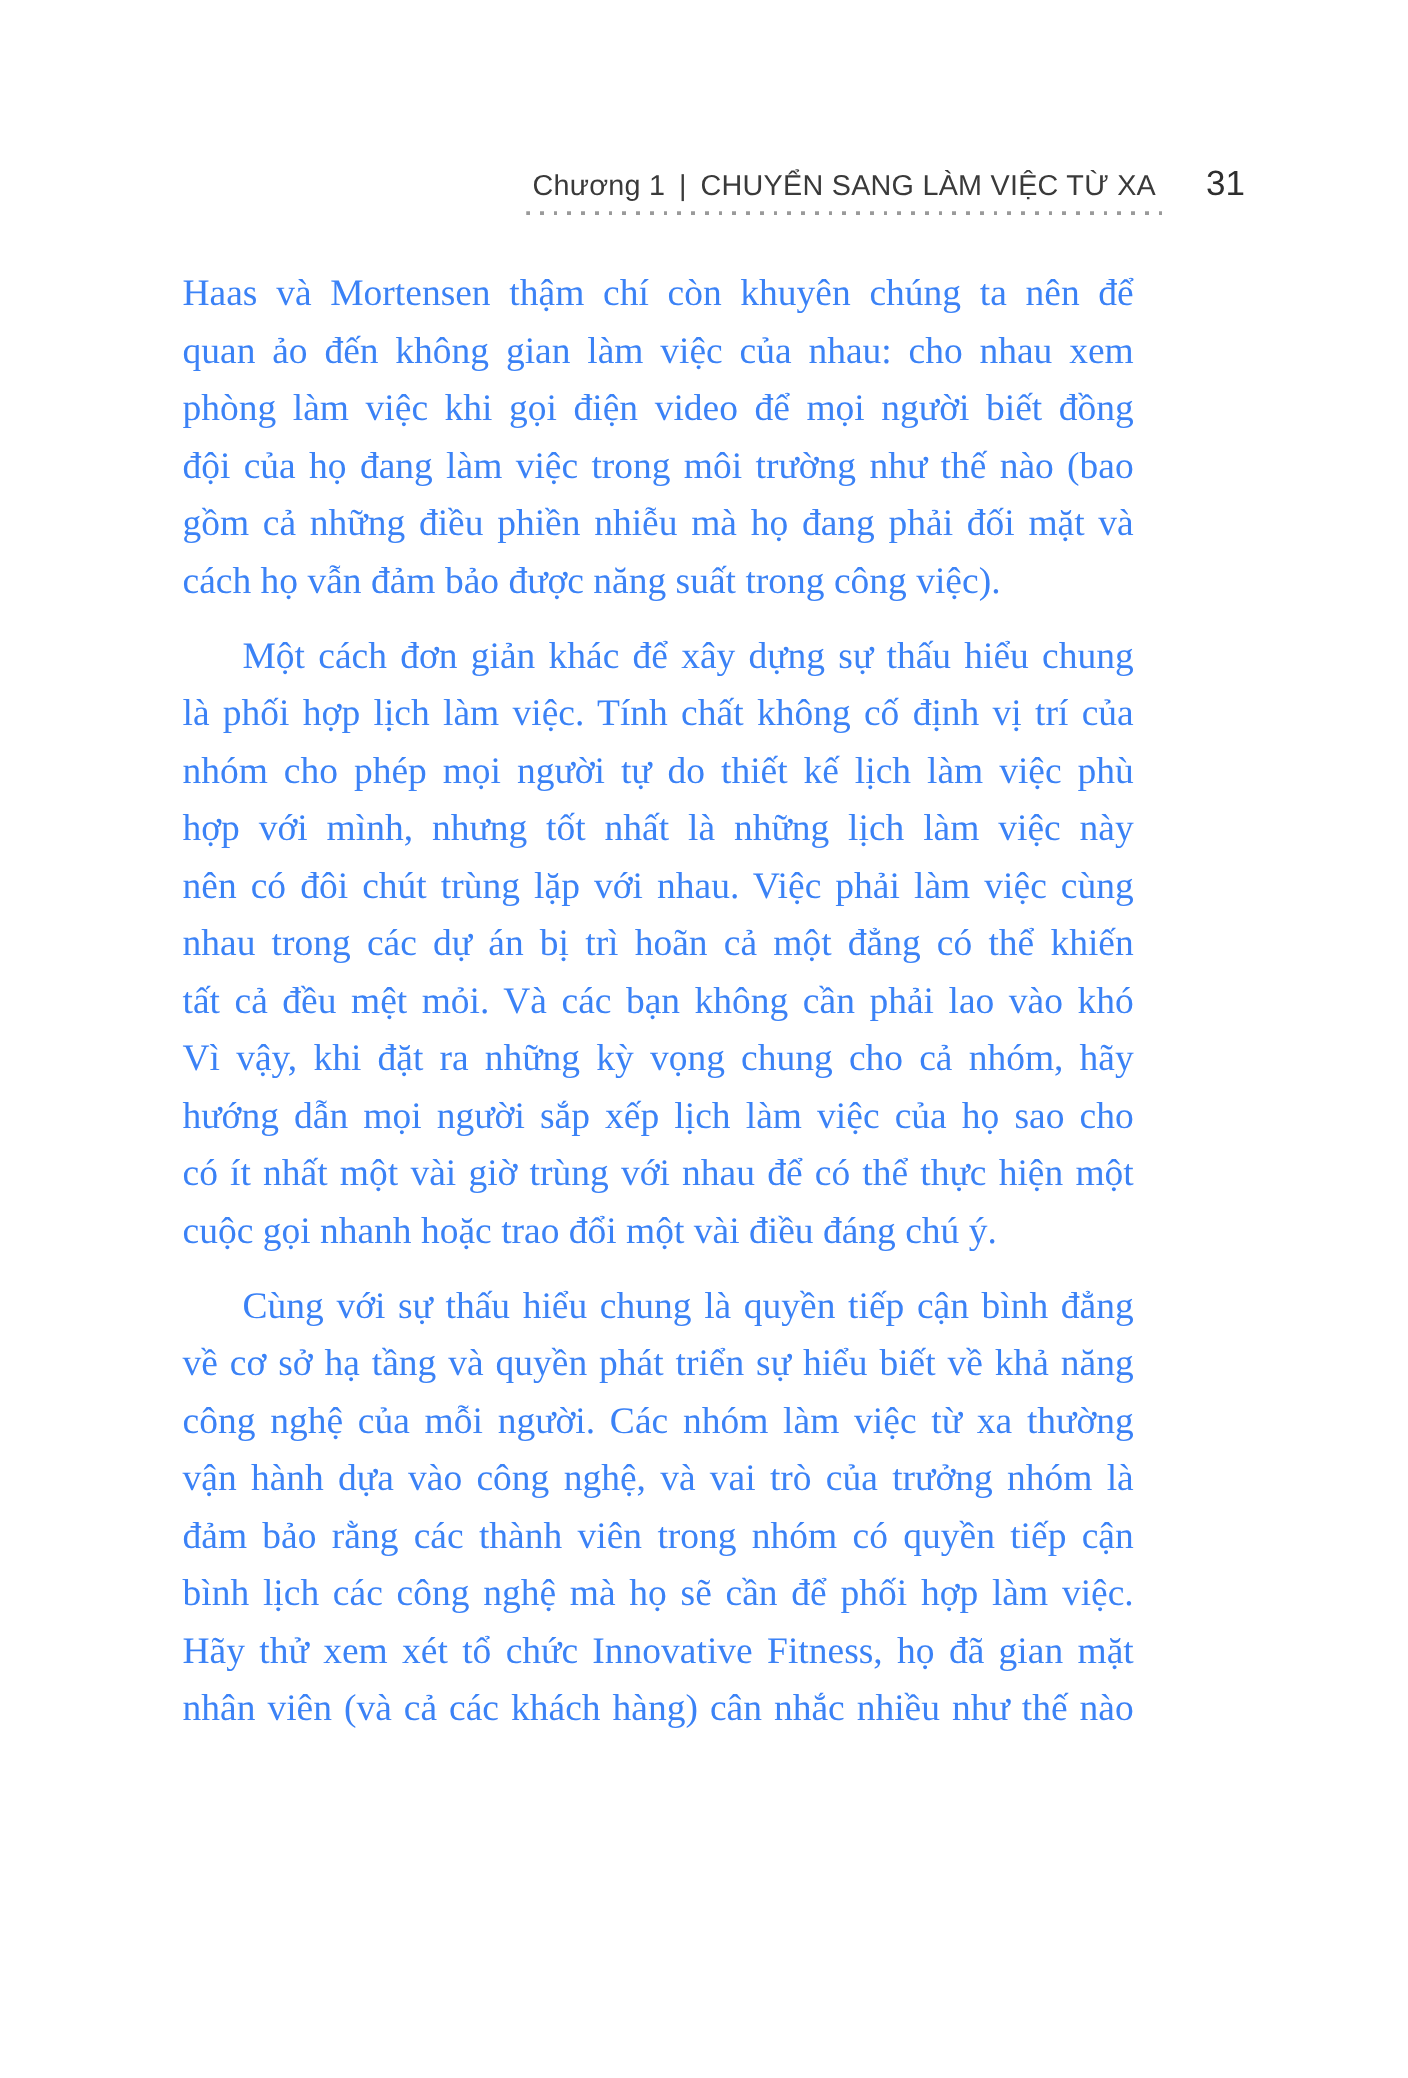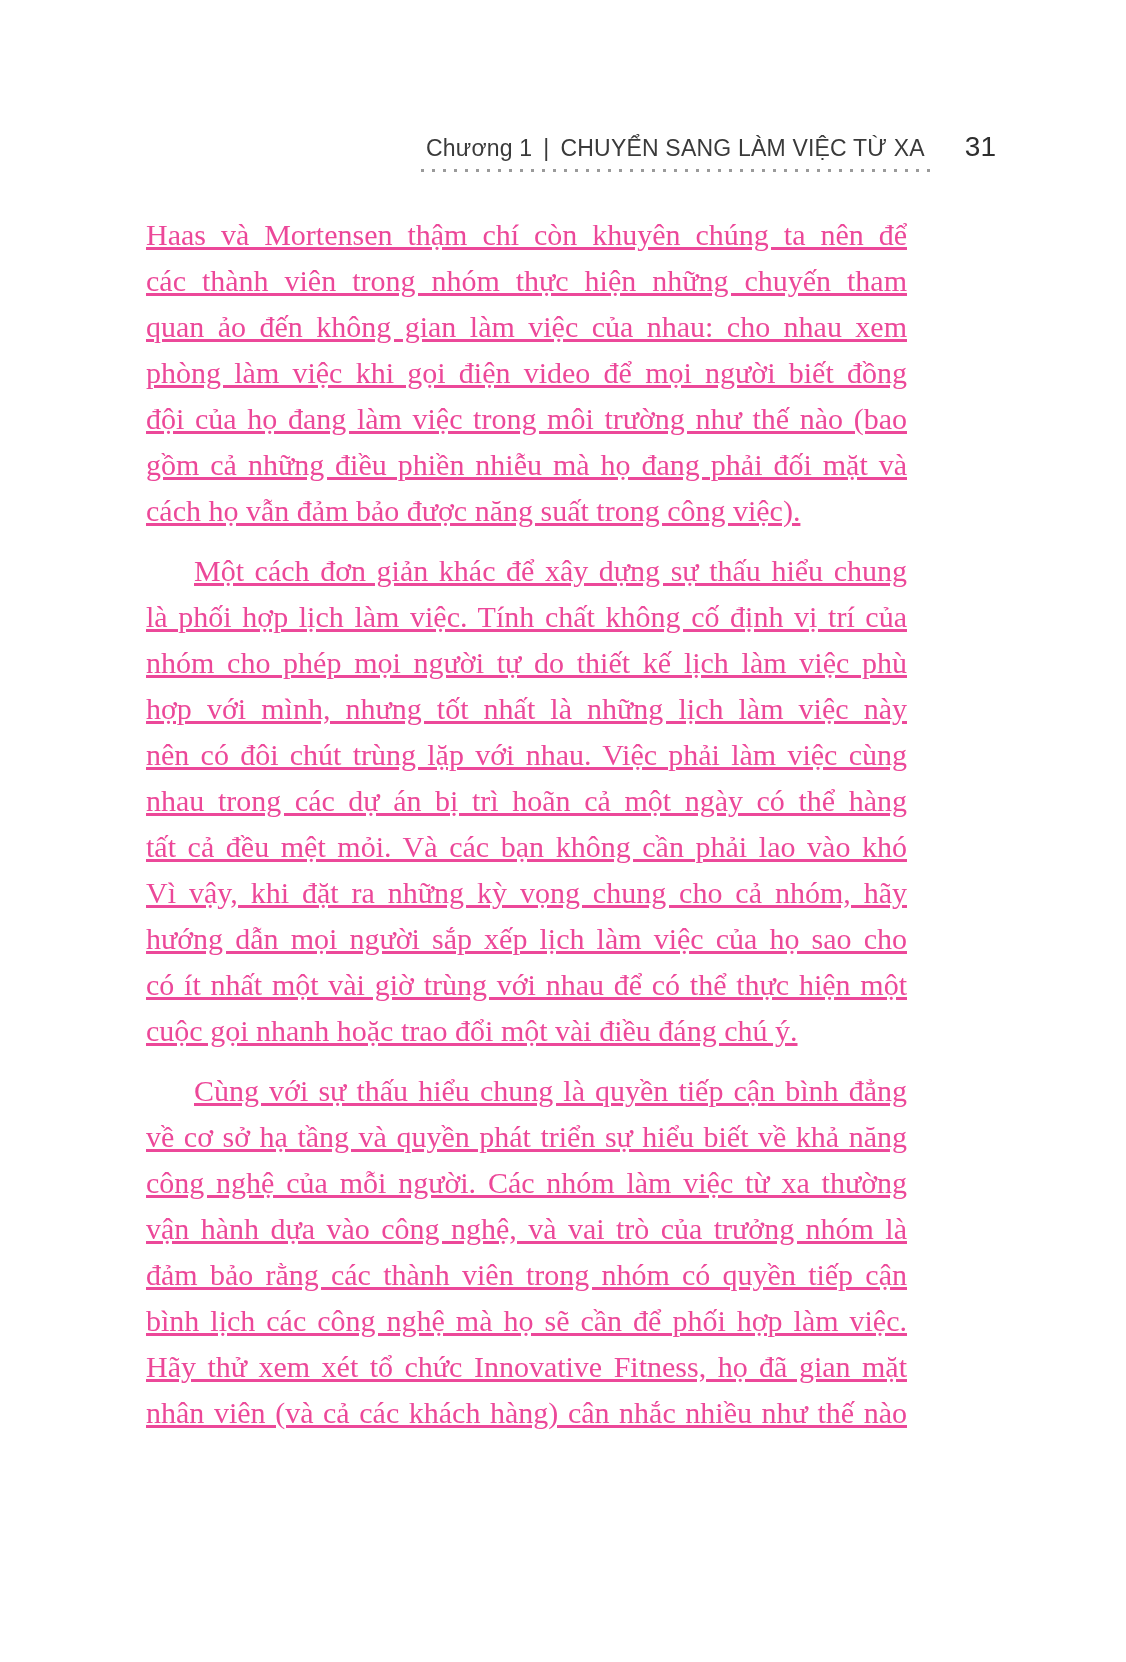--- a/index.html
+++ b/index.html
@@ -53,22 +53,21 @@
     margin-left: 40px;
   }
   
   .text-block {
     position: absolute;
     left: 146px;
     top: 212px;
     width: 761px;
     font-size: 30px;
     line-height: 46px;
-    color: #ec4899;
-    text-decoration: underline;
+    color: #3b82f6;
   }
   .para { display: block; }
   .para + .para { margin-top: 14px; }
   .line {
     display: block;
     text-align: justify;
     text-align-last: justify;
     text-justify: inter-word;
     white-space: normal;
   }
@@ -89,35 +88,34 @@
       <span>Chương 1</span><span class="sep">|</span><span>CHUYỂN SANG LÀM VIỆC TỪ XA</span>
       <div class="dotted-rule"></div>
     </div>
     <div class="page-number">31</div>
   </header>
 
   <main class="text-block">
 
     <div class="para">
       <span class="line">Haas và Mortensen thậm chí còn khuyên chúng ta nên để</span>
-      <span class="line">các thành viên trong nhóm thực hiện những chuyến tham</span>
       <span class="line">quan ảo đến không gian làm việc của nhau: cho nhau xem</span>
       <span class="line">phòng làm việc khi gọi điện video để mọi người biết đồng</span>
       <span class="line">đội của họ đang làm việc trong môi trường như thế nào (bao</span>
       <span class="line">gồm cả những điều phiền nhiễu mà họ đang phải đối mặt và</span>
       <span class="line flush">cách họ vẫn đảm bảo được năng suất trong công việc).</span>
     </div>
 
     <div class="para indent">
       <span class="line">Một cách đơn giản khác để xây dựng sự thấu hiểu chung</span>
       <span class="line">là phối hợp lịch làm việc. Tính chất không cố định vị trí của</span>
       <span class="line">nhóm cho phép mọi người tự do thiết kế lịch làm việc phù</span>
       <span class="line">hợp với mình, nhưng tốt nhất là những lịch làm việc này</span>
       <span class="line">nên có đôi chút trùng lặp với nhau. Việc phải làm việc cùng</span>
-      <span class="line">nhau trong các dự án bị trì hoãn cả một ngày có thể hàng</span>
+      <span class="line">nhau trong các dự án bị trì hoãn cả một đẳng có thể khiến</span>
       <span class="line">tất cả đều mệt mỏi. Và các bạn không cần phải lao vào khó</span>
       <span class="line">Vì vậy, khi đặt ra những kỳ vọng chung cho cả nhóm, hãy</span>
       <span class="line">hướng dẫn mọi người sắp xếp lịch làm việc của họ sao cho</span>
       <span class="line">có ít nhất một vài giờ trùng với nhau để có thể thực hiện một</span>
       <span class="line flush">cuộc gọi nhanh hoặc trao đổi một vài điều đáng chú ý.</span>
     </div>
 
     <div class="para indent">
       <span class="line">Cùng với sự thấu hiểu chung là quyền tiếp cận bình đẳng</span>
       <span class="line">về cơ sở hạ tầng và quyền phát triển sự hiểu biết về khả năng</span>

